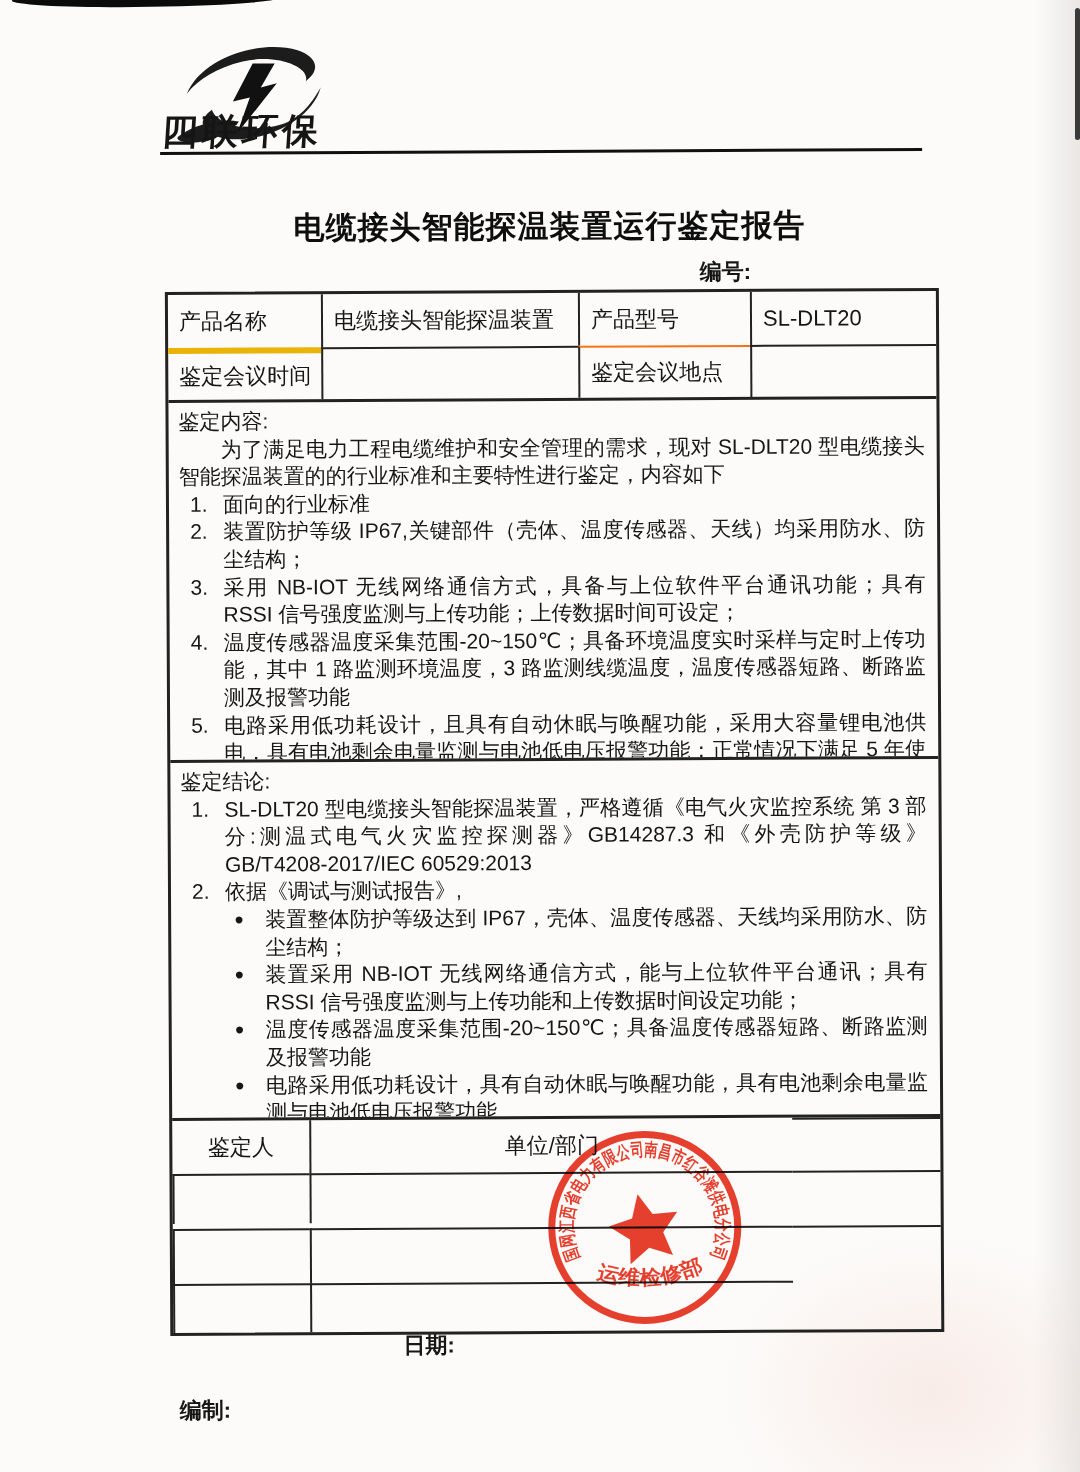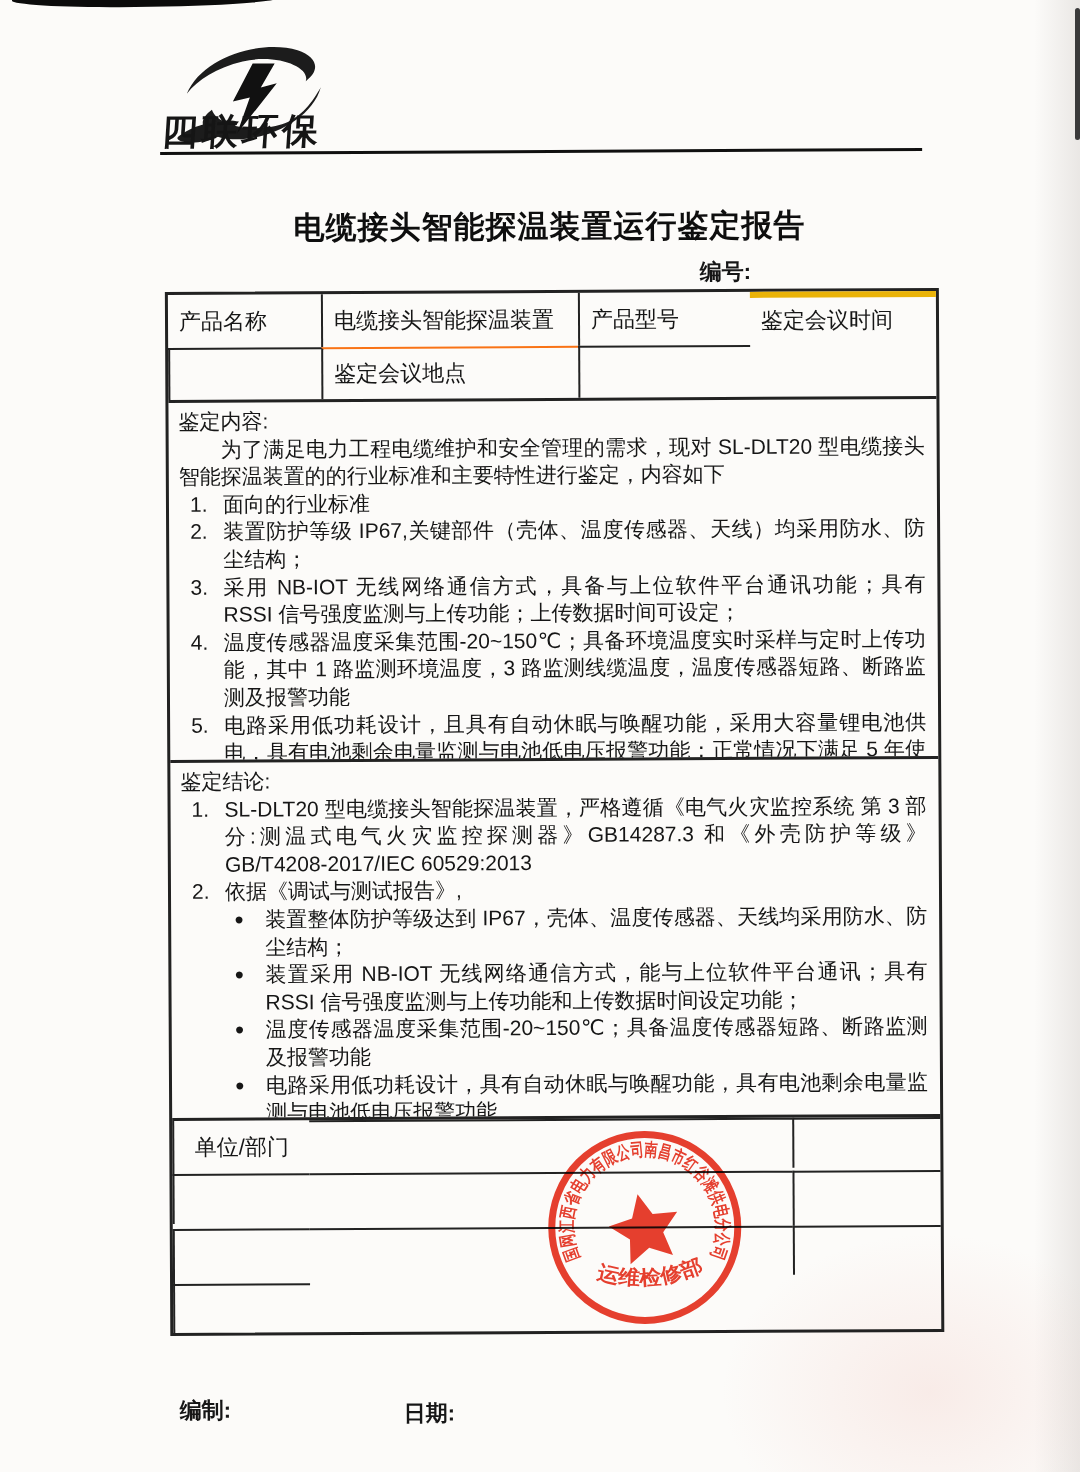--- a/index.html
+++ b/index.html
@@ -58,21 +58,21 @@
   .grid-sig .cell.first{border-left:none;}
   .grid-sig .hrow{height:53px;}
   .grid-sig .r1{height:50px;border-top:none;}
   .grid-sig .r2,.grid-sig .r3{border-top:2px solid #222;}
   .grid-sig .r2{height:55px;}
   .grid-sig .r3{height:49px;}
   .grid-sig .r1b{border-top:2px solid #222;}
 
   .footer-label{position:absolute;font-size:22px;font-weight:bold;}
   .f-prep{left:176px;top:1394px;}
-  .f-date{left:400px;top:1398px;}
+  .f-date{left:400px;top:1330px;}
 
   
   .stamp{position:absolute;left:540px;top:1126px;width:204px;height:204px;
     mix-blend-mode:multiply;opacity:.93;}
 </style>
 </head>
 <body>
 
 <div class="page">
 
@@ -94,20 +94,21 @@
 
     <div class="title">电缆接头智能探温装置运行鉴定报告</div>
     <div class="doc-no">编号:</div>
 
     <div class="main-table">
 
       <div class="grid-info">
         <div class="cell first">产品名称</div>
         <div class="cell">电缆接头智能探温装置</div>
         <div class="cell">产品型号</div>
+        <div class="cell">SL-DLT20</div>
 
         <div class="row2" style="display:contents">
           <div class="cell first" style="border-top:6px solid #eab308;height:52px">鉴定会议时间</div>
           <div class="cell" style="border-top:2px solid #222;height:52px"></div>
           <div class="cell" style="border-top:2px solid #f97316;height:52px">鉴定会议地点</div>
           <div class="cell" style="border-top:2px solid #222;height:52px"></div>
         </div>
       </div>
 
       <div class="box box-content">
@@ -132,20 +133,21 @@
               <li>装置整体防护等级达到 IP67，壳体、温度传感器、天线均采用防水、防尘结构；</li>
               <li>装置采用 NB-IOT 无线网络通信方式，能与上位软件平台通讯；具有 RSSI 信号强度监测与上传功能和上传数据时间设定功能；</li>
               <li>温度传感器温度采集范围-20~150℃；具备温度传感器短路、断路监测及报警功能</li>
               <li>电路采用低功耗设计，具有自动休眠与唤醒功能，具有电池剩余电量监测与电池低电压报警功能</li>
             </ul>
           </li>
         </ol>
       </div>
 
       <div class="grid-sig">
+        <div class="cell first hrow">鉴定人</div>
         <div class="cell hrow">单位/部门</div>
 
         <div class="cell first r1 r1b"></div>
         <div class="cell r1 r1b"></div>
         <div class="cell r1 r1b"></div>
 
         <div class="cell first r2"></div>
         <div class="cell r2"></div>
         <div class="cell r2"></div>
 

